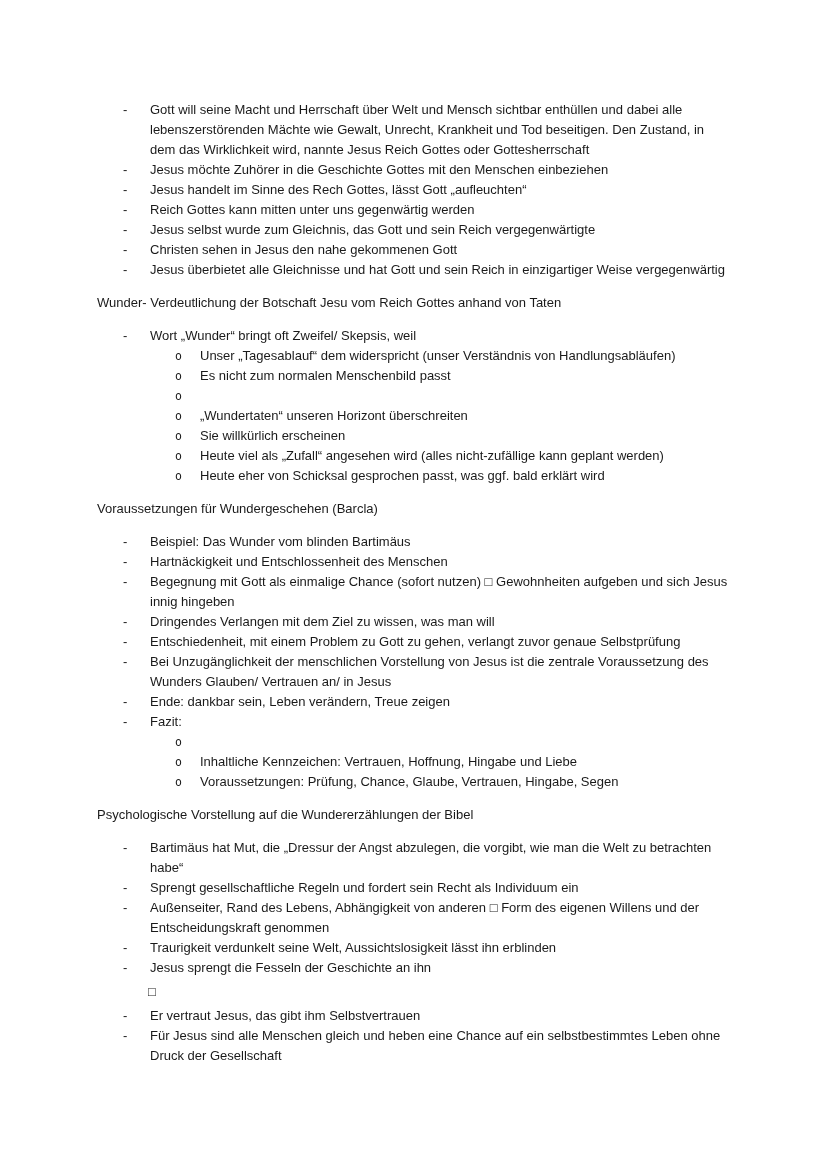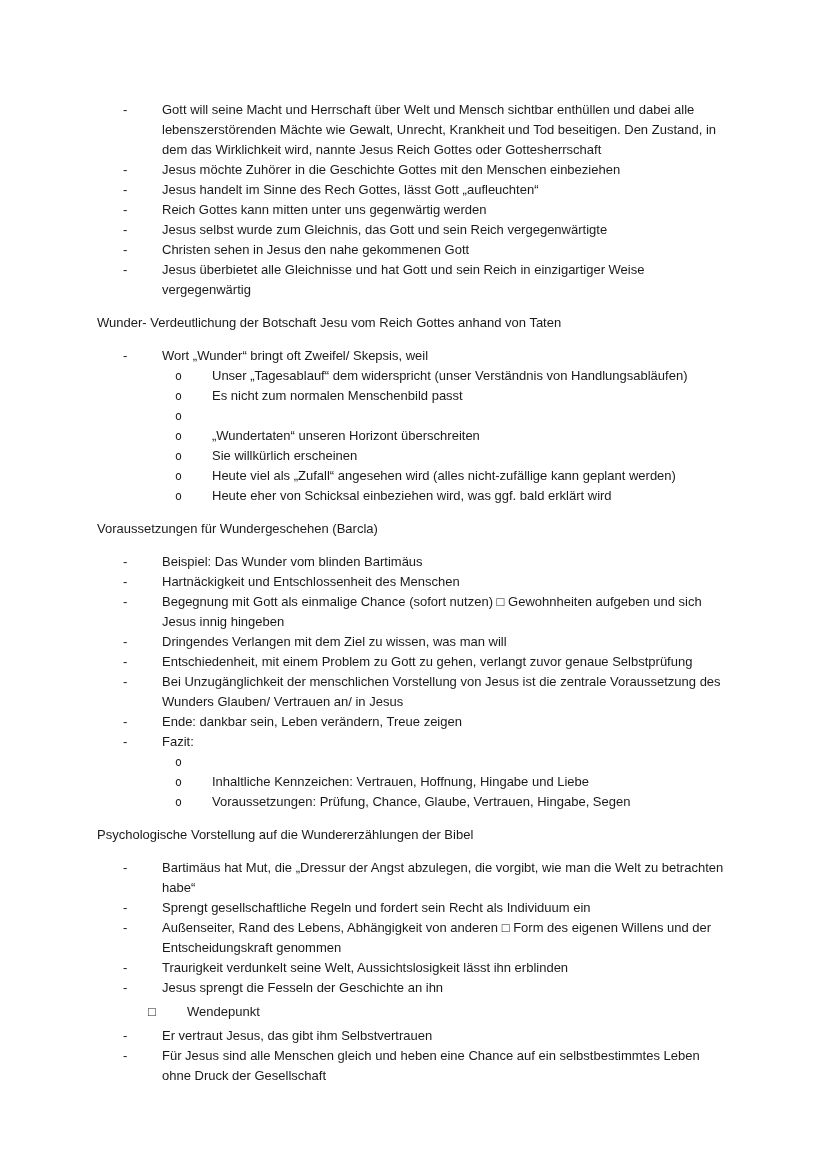--- a/index.html
+++ b/index.html
@@ -26,21 +26,20 @@
   .item {
     display: flex;
     align-items: flex-start;
   }
   .item .marker {
     flex: 0 0 auto;
     display: inline-block;
   }
   .item .text {
     flex: 1 1 auto;
-    margin-left: 12px;
   }
   
   .marker-dash { padding-left: 26px; }
   .marker-dash > .marker { width: 27px; }
   
   .marker-o { padding-left: 78px; }
   .marker-o > .marker {
     width: 25px;
     font-family: "DejaVu Sans Mono", monospace;
     font-size: 11.5px;
@@ -113,21 +112,21 @@
       <div class="item marker-o">
     <span class="marker">o</span>
     <span class="text">Sie willkürlich erscheinen</span>
   </div>
       <div class="item marker-o">
     <span class="marker">o</span>
     <span class="text">Heute viel als „Zufall“ angesehen wird (alles nicht-zufällige kann geplant werden)</span>
   </div>
       <div class="item marker-o">
     <span class="marker">o</span>
-    <span class="text">Heute eher von Schicksal einbeziehen wird, was ggf. bald erklärt wird</span>
+    <span class="text">Heute eher von Schicksal gesprochen passt, was ggf. bald erklärt wird</span>
   </div>
       <div class="heading">
     <span class="heading-text">Voraussetzungen für Wundergeschehen (Barcla)</span>
   </div>
       <div class="item marker-dash">
     <span class="marker">-</span>
     <span class="text">Beispiel: Das Wunder vom blinden Bartimäus</span>
   </div>
       <div class="item marker-dash">
     <span class="marker">-</span>
@@ -186,21 +185,20 @@
       <div class="item marker-dash">
     <span class="marker">-</span>
     <span class="text">Traurigkeit verdunkelt seine Welt, Aussichtslosigkeit lässt ihn erblinden</span>
   </div>
       <div class="item marker-dash">
     <span class="marker">-</span>
     <span class="text">Jesus sprengt die Fesseln der Geschichte an ihn</span>
   </div>
       <div class="item marker-box">
     <span class="marker">□</span>
-    <span class="text">Wendepunkt</span>
   </div>
       <div class="item marker-dash">
     <span class="marker">-</span>
     <span class="text">Er vertraut Jesus, das gibt ihm Selbstvertrauen</span>
   </div>
       <div class="item marker-dash">
     <span class="marker">-</span>
     <span class="text">Für Jesus sind alle Menschen gleich und heben eine Chance auf ein selbstbestimmtes Leben ohne Druck der Gesellschaft</span>
   </div>
     </div>

